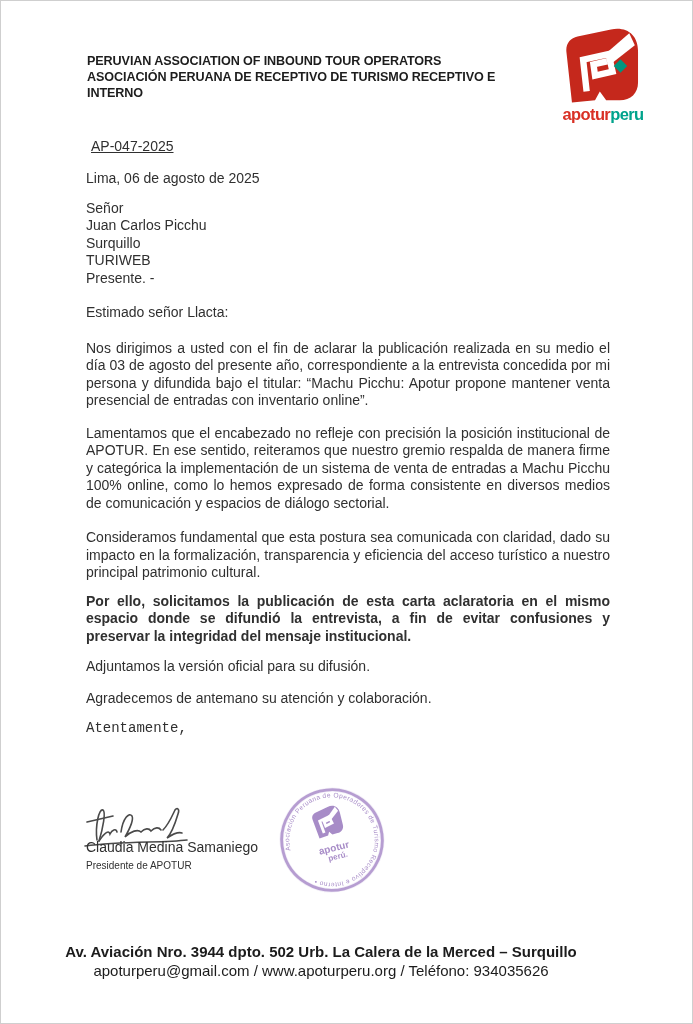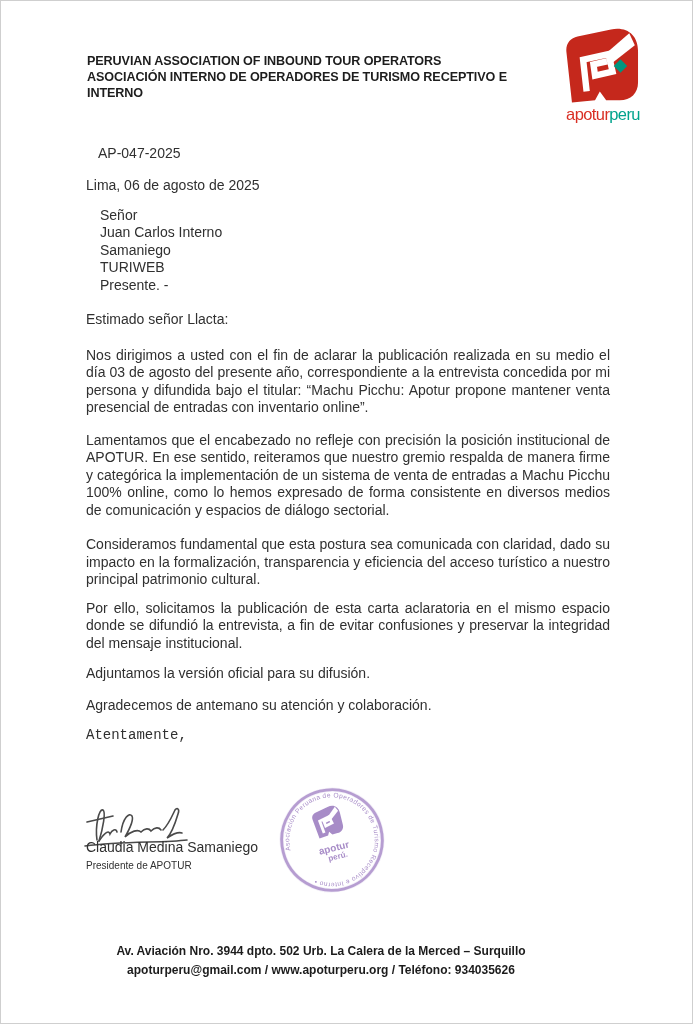--- a/index.html
+++ b/index.html
@@ -19,65 +19,65 @@
   .letterhead{
     position:absolute;left:86px;top:52px;width:460px;
     font-weight:bold;font-size:12.6px;line-height:16px;
     color:#1d1d1d;letter-spacing:-0.1px;
   }
   .logo{
     position:absolute;left:552px;top:26px;width:100px;text-align:center;
   }
   .logo svg{display:block;margin:0 auto;}
   .wordmark{
-    font-size:16.5px;font-weight:normal;letter-spacing:-0.6px;line-height:16px;margin-top:1px;
+    font-size:16.5px;font-weight:bold;letter-spacing:-0.6px;line-height:16px;margin-top:1px;
     white-space:nowrap;
   }
   .wordmark .wm-left{color:#d93025;}
   .wordmark .wm-right{color:#00a38c;}
   
   .letter-body{
     position:absolute;left:85px;top:52px;width:524px;
     font-size:14px;line-height:17.5px;
   }
   .spacer-head{height:80px;}
-  .ref-line{margin:12px;}
+  .ref-line{margin:5px;text-decoration:underline;}
   .date-line{margin:14px 0 0 0;}
-  .recipient{margin:13px 0 0 14px;line-height:17.4px;}
+  .recipient{margin:13px 0 0 0;line-height:17.4px;}
   .recipient div{margin:0;}
   .subject{margin:12px 0 0 0;text-align:justify;}
   .greeting{margin:17px 0 0 0;}
   .para{margin:0;text-align:justify;}
   .para.p1{margin-top:18px;}
   .para.p2{margin-top:15px;}
   .para.p3{margin-top:17px;}
-  .para.p4{margin-top:11px;}
+  .para.p4{margin-top:11px;font-weight:bold;}
   .single{margin:13px 0 0 0;}
   .single.l2{margin-top:14px;}
   .single.l3{margin-top:13px;font-family:Liberation Mono, monospace;}
   
   .sig-svg{position:absolute;left:82px;top:799px;}
   .sig-name{position:absolute;left:85px;top:838px;font-size:14px;line-height:17.5px;}
   .sig-title{position:absolute;left:85px;top:856px;font-size:10px;line-height:17.5px;}
   .stamp{position:absolute;left:276px;top:784px;opacity:0.88;}
   
   .footer{
     position:absolute;left:0;top:941px;width:640px;
-    text-align:center;font-size:12px;line-height:19px;color:#1c1c1c;font-weight:600;
+    text-align:center;font-size:15px;line-height:19px;color:#1c1c1c;font-weight:600;
   }
-  .footer .contact{font-weight:700;}
+  .footer .contact{font-weight:400;}
 </style>
 </head>
 <body>
 
 <div class="page">
 
   <div class="letterhead">
     <div>PERUVIAN ASSOCIATION OF INBOUND TOUR OPERATORS</div>
-    <div>ASOCIACIÓN INTERNO DE OPERADORES DE TURISMO RECEPTIVO E INTERNO</div>
+    <div>ASOCIACIÓN PERUANA DE RECEPTIVO DE TURISMO RECEPTIVO E INTERNO</div>
   </div>
 
   <div class="logo">
     <span>
       <svg width="82" height="78" viewBox="0 0 100 98">
         <path d="M11,95 L4,31 C3,21 9,14 18,12 L60,3 C80,-1 94,10 94,30 L94,70 C94,83 85,92 71,92 L54,92 L46,81 L40,92 L11,95 Z" fill="#c5281c"></path>
         <path d="M54,33 L83,8 L90,23 L62,45 Z" fill="#ffffff"></path>
         <path d="M29,77 L25,41 L57,34 L62,56 L40,61 L38,47 L51,44" stroke="#ffffff" stroke-width="8" fill="none" stroke-linecap="square" stroke-linejoin="miter"></path>
         <rect x="66" y="43" width="12" height="12" fill="#00957f" transform="rotate(45 72 49)"></rect>
       </svg>
@@ -87,22 +87,22 @@
     </div>
   </div>
 
   <div class="letter-body">
     <div class="spacer-head"></div>
     <p class="ref-line">AP-047-2025</p>
     <p class="date-line">Lima, 06 de agosto de 2025</p>
 
     <div class="recipient">
       <div>Señor</div>
-      <div>Juan Carlos Interno</div>
-      <div>Samaniego</div>
+      <div>Juan Carlos Picchu</div>
+      <div>Surquillo</div>
       <div>TURIWEB</div>
       <div>Presente. -</div>
     </div>
 
     <p class="greeting">Estimado señor Llacta:</p>
 
     <p class="para p1">Nos dirigimos a usted con el fin de aclarar la publicación realizada en su medio el día 03 de agosto del presente año, correspondiente a la entrevista concedida por mi persona y difundida bajo el titular: “Machu Picchu: Apotur propone mantener venta presencial de entradas con inventario online”.</p>
     <p class="para p2">Lamentamos que el encabezado no refleje con precisión la posición institucional de APOTUR. En ese sentido, reiteramos que nuestro gremio respalda de manera firme y categórica la implementación de un sistema de venta de entradas a Machu Picchu 100% online, como lo hemos expresado de forma consistente en diversos medios de comunicación y espacios de diálogo sectorial.</p>
     <p class="para p3">Consideramos fundamental que esta postura sea comunicada con claridad, dado su impacto en la formalización, transparencia y eficiencia del acceso turístico a nuestro principal patrimonio cultural.</p>
     <p class="para p4">Por ello, solicitamos la publicación de esta carta aclaratoria en el mismo espacio donde se difundió la entrevista, a fin de evitar confusiones y preservar la integridad del mensaje institucional.</p>

